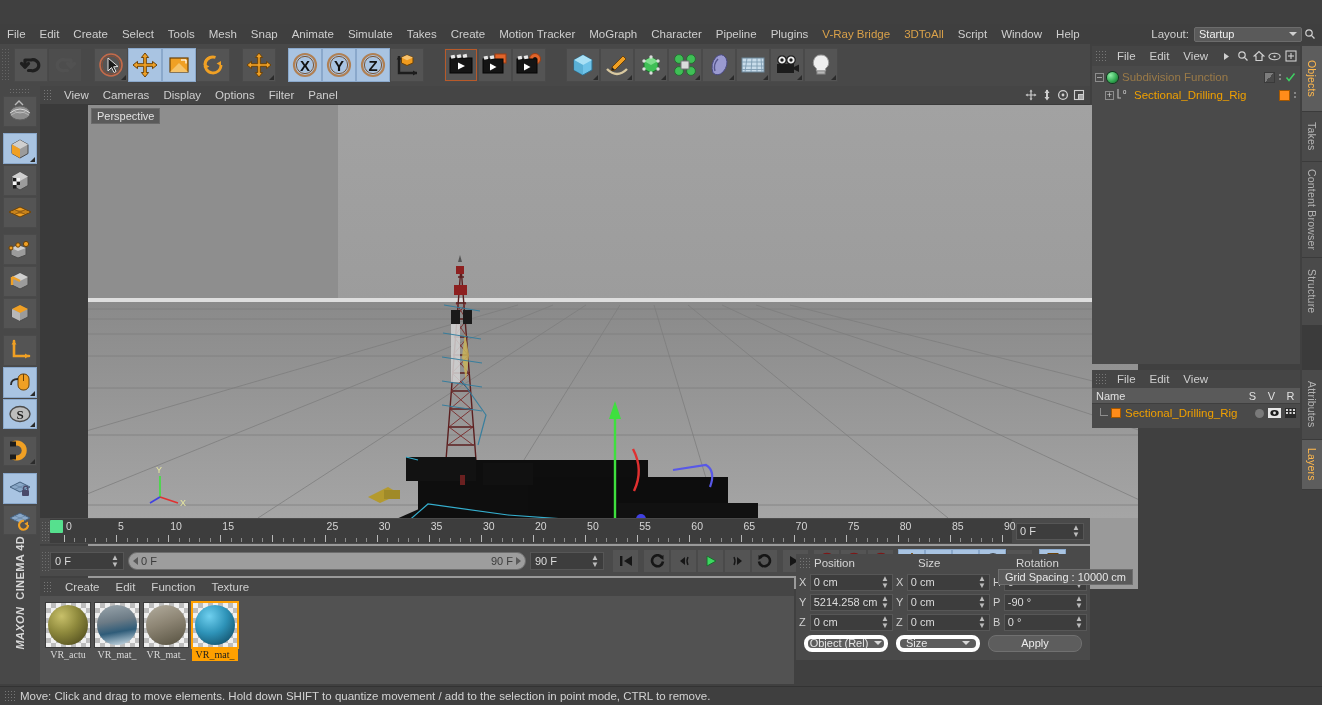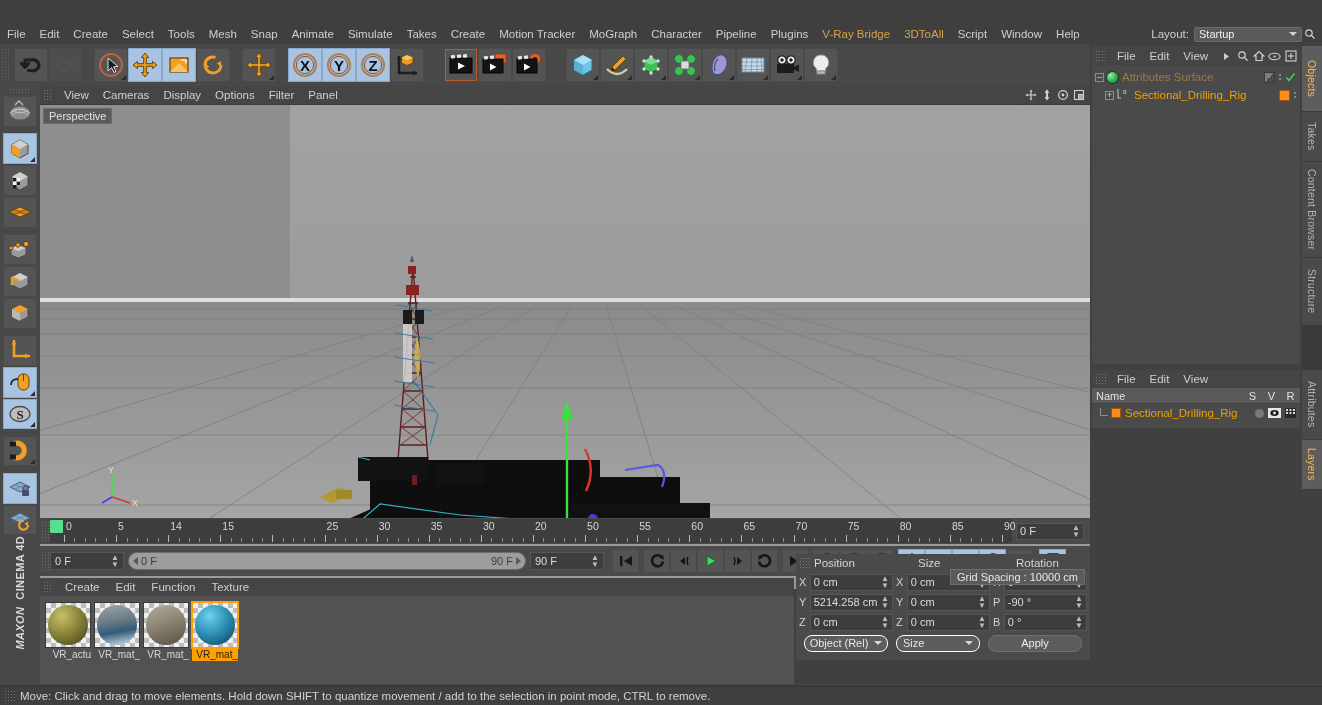--- a/index.html
+++ b/index.html
@@ -125,21 +125,21 @@
     width: 10px; height: 13px; margin: 0 4px 0 3px;
     background-image: radial-gradient(#777 45%, transparent 46%);
     background-size: 3px 3px;
   }
   .vp-menu {
     padding: 0 7px; font-size: 11.5px; color: #cfcfcf; line-height: 19px;
   }
   .vp-header-icons { margin-left: auto; display: flex; gap: 2px; padding-right: 4px; }
   .vp-hicon { width: 14px; height: 14px; display: flex; align-items: center; justify-content: center; }
 
-  .vp-canvas { position: relative; width: 1050px; height: 484px; overflow: hidden; background: #9a9a9a; }
+  .vp-canvas { position: relative; width: 1050px; height: 484px; overflow: hidden; background: #9a9a9a; margin-left: 48px; }
   .vp-label {
     position: absolute; top: 3px; left: 3px; z-index: 9;
     background: #5a5a5a; color: #e2e2e2; font-size: 11px;
     padding: 1px 5px; border: 1px solid #6a6a6a;
   }
   .vp-grid-spacing {
     position: absolute; right: 5px; bottom: 4px; z-index: 9;
     background: #5a5a5a; color: #e8e8e8; font-size: 11px;
     padding: 1px 6px; border: 1px solid #6e6e6e;
   }
@@ -213,21 +213,21 @@
       linear-gradient(45deg, #bdbdbd 25%, transparent 25%, transparent 75%, #bdbdbd 75%),
       linear-gradient(45deg, #bdbdbd 25%, #f0f0f0 25%, #f0f0f0 75%, #bdbdbd 75%);
     background-size: 10px 10px; background-position: 0 0, 5px 5px;
     border: 1px solid #3a3a3a;
   }
   .mat-sphere {
     position: absolute; left: 2px; top: 2px; width: 40px; height: 40px; border-radius: 50%;
   }
   .mat-name {
     width: 46px; height: 13px; line-height: 13px; font-size: 10px;
-    color: #d8d8d8; text-align: right; overflow: hidden; white-space: nowrap;
+    color: #d8d8d8; text-align: center; overflow: hidden; white-space: nowrap; font-family: Liberation Serif, serif;
   }
   .mat-item.selected .mat-name { background: #ffa000; color: #1c1c1c; }
   .mat-item.selected .mat-thumb { border-color: #ffa000; box-shadow: 0 0 0 1px #ffa000; }
 
   
   .coordpanel {
     position: absolute; top: 554px; left: 796px; width: 294px; height: 106px;
     background: #4a4a4a; padding: 0;
   }
   .coord-head { display: flex; align-items: center; height: 18px; }
@@ -239,21 +239,21 @@
   .coord-row { display: flex; align-items: center; height: 20px; padding-left: 3px; }
   .coord-ax { width: 11px; font-size: 11px; color: #d0d0d0; }
   .coord-field {
     height: 17px; background: #3d3d3d; border: 1px solid #575757;
     display: flex; align-items: center; padding: 0 3px;
     font-size: 11px; color: #dcdcdc; margin-right: 3px;
   }
   .coord-field.w1 { width: 85px; }
   .coord-btnrow { display: flex; align-items: center; height: 22px; padding-left: 8px; gap: 8px; }
   .coord-drop {
-    height: 17px; background: #5d5d5d; border: 1px solid #ffffff; border-radius: 8px;
+    height: 17px; background: #5d5d5d; border: 4px solid #ffffff; border-radius: 8px;
     display: flex; align-items: center; justify-content: center; gap: 6px;
     font-size: 11px; color: #e6e6e6;
   }
   .coord-drop .arrow {
     width: 0; height: 0; border-left: 4px solid transparent;
     border-right: 4px solid transparent; border-top: 4px solid #d8d8d8;
   }
   .coord-apply {
     height: 17px; width: 94px; background: #5d5d5d; border: 1px solid #707070;
     border-radius: 8px; display: flex; align-items: center; justify-content: center;
@@ -1047,21 +1047,21 @@
         <div class="tl-tick minor" style="left: 879.044px;"></div>
         <div class="tl-tick minor" style="left: 889.467px;"></div>
         <div class="tl-tick major" style="left: 899.889px;"></div>
         <div class="tl-tick minor" style="left: 910.311px;"></div>
         <div class="tl-tick minor" style="left: 920.733px;"></div>
         <div class="tl-tick minor" style="left: 931.156px;"></div>
         <div class="tl-tick minor" style="left: 941.578px;"></div>
         <div class="tl-tick major" style="left: 952px;"></div>
         <div class="tl-num" style="left: 16px;">0</div>
         <div class="tl-num" style="left: 68.1111px;">5</div>
-        <div class="tl-num" style="left: 120.222px;">14</div>
+        <div class="tl-num" style="left: 120.222px;">10</div>
         <div class="tl-num" style="left: 172.333px;">15</div>
         <div class="tl-num" style="left: 224.444px; margin-top: 30px;">20</div>
         <div class="tl-num" style="left: 276.556px;">25</div>
         <div class="tl-num" style="left: 328.667px;">30</div>
         <div class="tl-num" style="left: 380.778px;">35</div>
         <div class="tl-num" style="left: 432.889px;">30</div>
         <div class="tl-num" style="left: 485px;">20</div>
         <div class="tl-num" style="left: 537.111px;">50</div>
         <div class="tl-num" style="left: 589.222px;">55</div>
         <div class="tl-num" style="left: 641.333px;">60</div>
@@ -1367,21 +1367,21 @@
               <line x1="3" y1="6" x2="9" y2="6" stroke="#d0d0d0" stroke-width="1.1"></line>
             </svg>
         </div>
       </div>
     </div>
 
     <div class="obj-body">
       <div class="obj-row">
         <div class="obj-expander">–</div>
         <div class="obj-dot-icon" style="background:radial-gradient(circle at 32% 30%, #8ef0a6 0%, #2fa84f 60%, #135a28 100%); box-shadow:0 0 0 1px #0d3d1b;"></div>
-        <div class="obj-label" style="color:#9a7a48">Attributes Surface</div>
+        <div class="obj-label" style="color:#9a7a48">Subdivision Function</div>
         <div class="obj-tags">
           <div class="obj-tag-sq" style="background:linear-gradient(135deg,#7d7d7d 0 50%, #4a4a4a 50% 100%); border:1px solid #3a3a3a;"></div>
           <div class="obj-dots">
               <i></i>
               <i></i>
             </div>
           <svg width="11" height="11" viewBox="0 0 11 11">
               <path d="M1.5 5.5 L4 8.5 L9.5 1.5" fill="none" stroke="#3fcf62" stroke-width="1.5"></path>
             </svg>
         </div>

